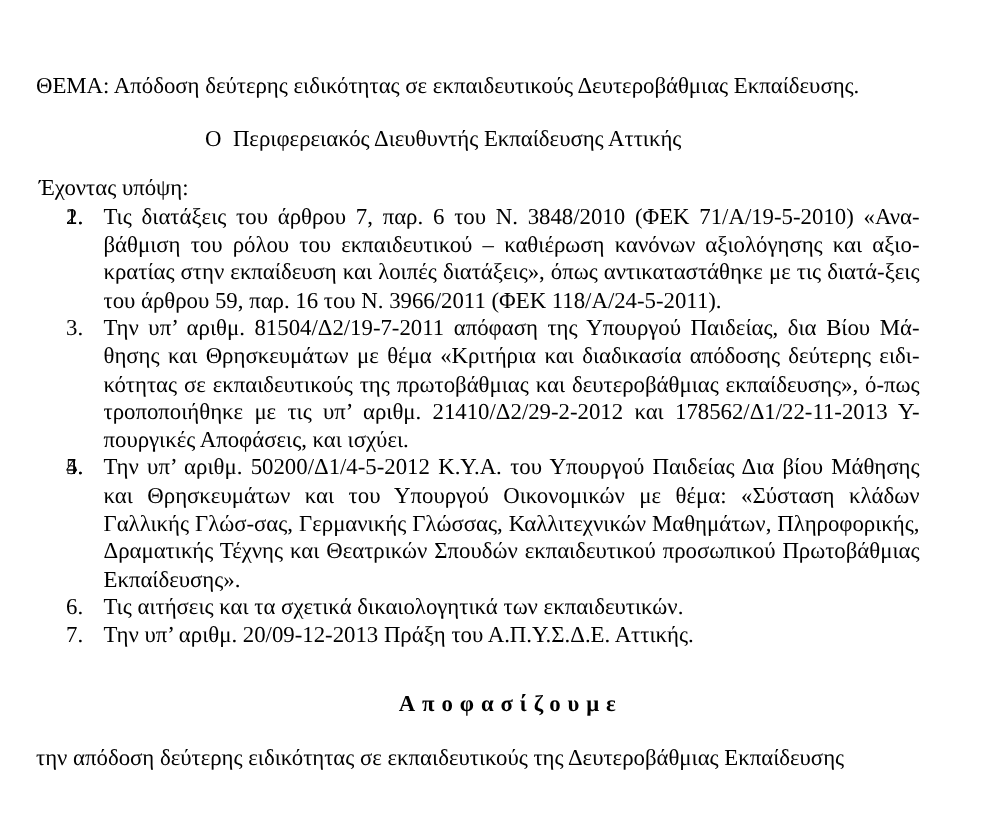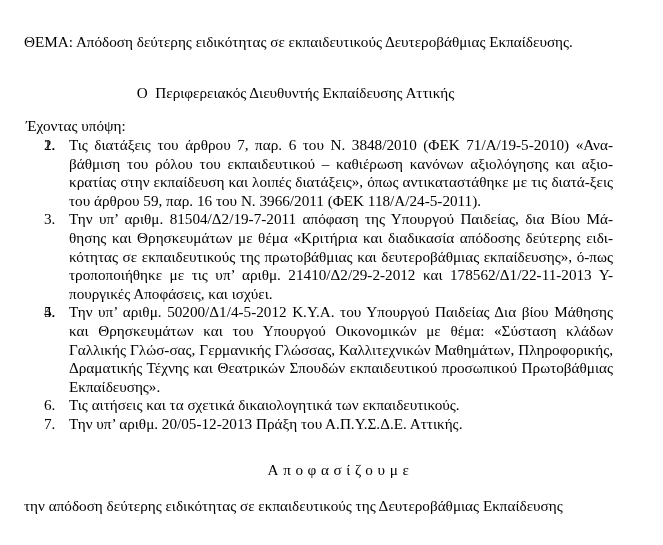--- a/index.html
+++ b/index.html
@@ -1,53 +1,53 @@
 <!DOCTYPE html>
 <html><head>
 <meta charset="utf-8">
 <style>
   html, body { margin: 0; padding: 0; background: #ffffff; }
   body {
     width: 663px; height: 545px; overflow: hidden; position: relative;
     font-family: "Liberation Serif", serif; font-size: 15.2px; color: #000;
   }
-  .subject { position: absolute; left: 24px; top: 33px; white-space: nowrap; }
+  .subject { position: absolute; left: 24px; top: 49px; white-space: nowrap; }
   .authority { position: absolute; left: 0; width: 591px; top: 84px; text-align: center; box-sizing: border-box; white-space: pre; }
   .considering { position: absolute; left: 26px; top: 117px; }
   ol.refs {
     position: absolute; left: 0; top: 136px; margin: 0; padding: 0; list-style: none;
     width: 613px;
   }
   ol.refs li { position: relative; padding-left: 69px; line-height: 18.6px; text-align: justify; }
   ol.refs li .num { position: absolute; left: 44px; top: 0; }
   .decide-heading {
     position: absolute; left: 0; width: 663px; top: 461px; text-align: center;
-    font-weight: normal; letter-spacing: 4.6px; padding-left: 18px; box-sizing: border-box;
+    font-weight: bold; letter-spacing: 4.6px; padding-left: 18px; box-sizing: border-box;
   }
   .decision {
     position: absolute; left: 24px; top: 497px; width: 600px; line-height: 18.6px;
   }
   .decision span { display: block; white-space: nowrap; }
 </style>
 </head>
 <body>
 
 <div>
   <div class="subject">ΘΕΜΑ: Απόδοση δεύτερης ειδικότητας σε εκπαιδευτικούς Δευτεροβάθμιας Εκπαίδευσης.</div>
   <div class="authority">Ο  Περιφερειακός Διευθυντής Εκπαίδευσης Αττικής</div>
   <div class="considering">Έχοντας υπόψη:</div>
 
   <ol class="refs">
     <li><span class="num">1.</span></li>
     <li><span class="num">2.</span><span>Τις διατάξεις του άρθρου 7, παρ. 6 του Ν. 3848/2010 (ΦΕΚ 71/Α/19-5-2010) «Ανα-βάθμιση του ρόλου του εκπαιδευτικού – καθιέρωση κανόνων αξιολόγησης και αξιο-κρατίας στην εκπαίδευση και λοιπές διατάξεις», όπως αντικαταστάθηκε με τις διατά-ξεις του άρθρου 59, παρ. 16 του Ν. 3966/2011 (ΦΕΚ 118/Α/24-5-2011).</span></li>
     <li><span class="num">3.</span><span>Την υπ’ αριθμ. 81504/Δ2/19-7-2011 απόφαση της Υπουργού Παιδείας, δια Βίου Μά-θησης και Θρησκευμάτων με θέμα «Κριτήρια και διαδικασία απόδοσης δεύτερης ειδι-κότητας σε εκπαιδευτικούς της πρωτοβάθμιας και δευτεροβάθμιας εκπαίδευσης», ό-πως τροποποιήθηκε με τις υπ’ αριθμ. 21410/Δ2/29-2-2012 και 178562/Δ1/22-11-2013 Υ-πουργικές Αποφάσεις, και ισχύει.</span></li>
     <li><span class="num">4.</span></li>
     <li><span class="num">5.</span><span>Την υπ’ αριθμ. 50200/Δ1/4-5-2012 Κ.Υ.Α. του Υπουργού Παιδείας Δια βίου Μάθησης και Θρησκευμάτων και του Υπουργού Οικονομικών με θέμα: «Σύσταση κλάδων Γαλλικής Γλώσ-σας, Γερμανικής Γλώσσας, Καλλιτεχνικών Μαθημάτων, Πληροφορικής, Δραματικής Τέχνης και Θεατρικών Σπουδών εκπαιδευτικού προσωπικού Πρωτοβάθμιας Εκπαίδευσης».</span></li>
-    <li><span class="num">6.</span><span>Τις αιτήσεις και τα σχετικά δικαιολογητικά των εκπαιδευτικούς.</span></li>
-    <li><span class="num">7.</span><span>Την υπ’ αριθμ. 20/05-12-2013 Πράξη του Α.Π.Υ.Σ.Δ.Ε. Αττικής.</span></li>
+    <li><span class="num">6.</span><span>Τις αιτήσεις και τα σχετικά δικαιολογητικά των εκπαιδευτικών.</span></li>
+    <li><span class="num">7.</span><span>Την υπ’ αριθμ. 20/09-12-2013 Πράξη του Α.Π.Υ.Σ.Δ.Ε. Αττικής.</span></li>
   </ol>
 
   <div class="decide-heading">Αποφασίζουμε</div>
 
   <div class="decision">
     <span>την απόδοση δεύτερης ειδικότητας σε εκπαιδευτικούς της Δευτεροβάθμιας Εκπαίδευσης</span>
   </div>
 </div>
 
 </body></html>

